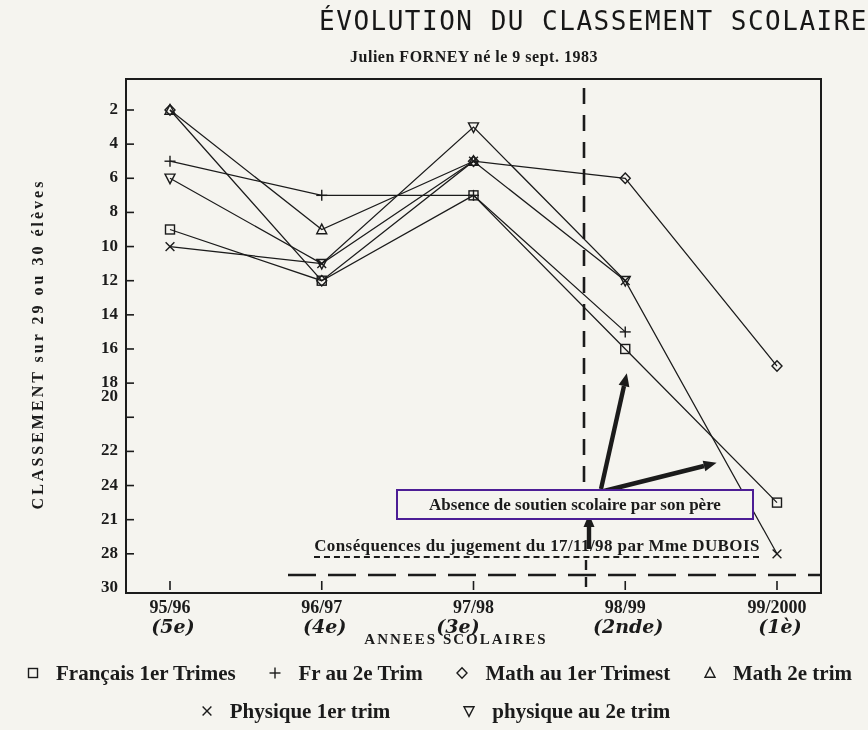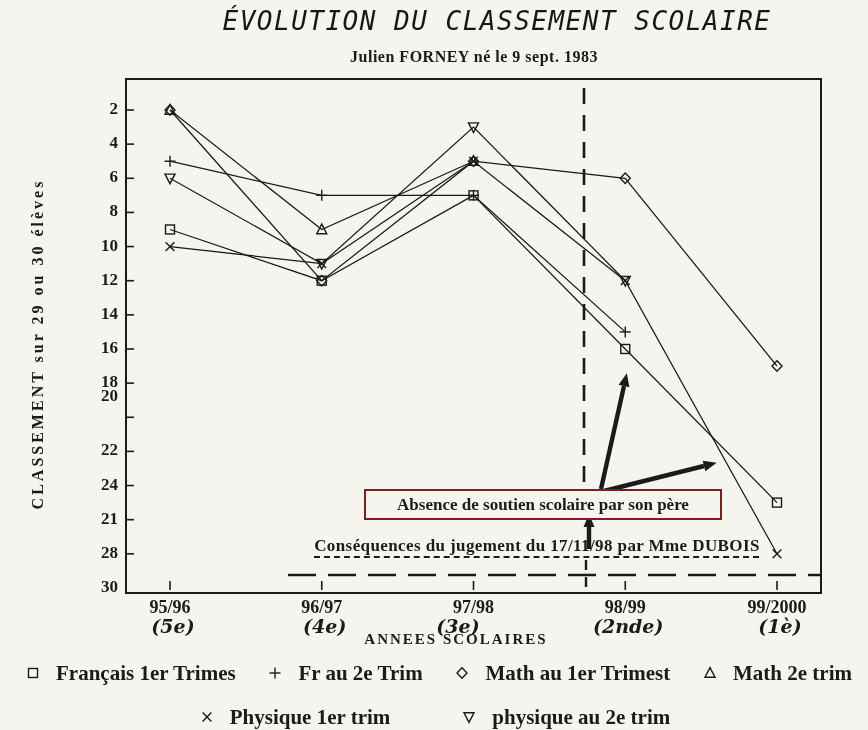--- a/index.html
+++ b/index.html
@@ -3,23 +3,23 @@
 <meta charset="utf-8">
 <style>
   html,body{margin:0;padding:0;}
   body{
     width:868px;height:730px;position:relative;overflow:hidden;
     background:#f5f4ef;color:#1b1b1b;
     font-family:"Liberation Serif", serif;
   }
   .abs{position:absolute;}
   #title{
-    left:126px;right:0;top:6px;text-align:center;
+    left:126px;right:0;top:6px;text-align:right;
     font-family:"DejaVu Sans Mono", monospace;
-    font-style:italic;font-size:26px;letter-spacing:1.5px;white-space:nowrap;
+    font-size:26px;letter-spacing:1.5px;white-space:nowrap;
     color:#171717;
   }
   #subtitle{
     left:80px;right:0;top:48px;text-align:center;
     font-weight:bold;font-size:16px;letter-spacing:0.5px;
   }
   #plot-frame{
     left:125px;top:78px;width:693px;height:512px;
     border:2px solid #1b1b1b;background:transparent;
   }
@@ -33,38 +33,38 @@
     font-weight:bold;font-size:15px;letter-spacing:2px;
   }
   .ylab{position:absolute;width:42px;text-align:right;left:76px;
     font-weight:bold;font-size:17px;font-family:"Liberation Serif",serif;}
   .xlab{position:absolute;width:90px;text-align:center;
     font-weight:bold;font-size:18px;font-family:"Liberation Serif",serif;}
   .xsub{position:absolute;width:110px;text-align:center;
     font-style:italic;font-size:19px;font-weight:bold;
     font-family:"DejaVu Serif",serif;}
   #annotation-box{
-    left:364px;top:489px;width:354px;height:27px;
-    border:2px solid #7f1d1d;background:#f5f4ef;
+    left:396px;top:489px;width:354px;height:27px;
+    border:2px solid #4c1d95;background:#f5f4ef;
     font-weight:bold;font-size:17px;text-align:center;line-height:27px;
     white-space:nowrap;
   }
   #event-note{
     left:287px;top:536px;width:500px;white-space:nowrap;
     font-weight:bold;font-size:17px;letter-spacing:0.4px;
     text-decoration:underline;
     text-decoration-style:dashed;
     text-decoration-thickness:2px;
     text-underline-offset:5px;
     text-align:center;
   }
   #legend{left:0;right:0;top:660px;}
   .legend-row{display:flex;align-items:center;}
   #legend-row-1{padding:0 16px 0 24px;justify-content:space-between;height:26px;}
-  #legend-row-2{justify-content:center;gap:70px;height:26px;margin-top:18px;}
+  #legend-row-2{justify-content:center;gap:70px;height:26px;margin-top:12px;}
   .legend-item{display:flex;align-items:center;gap:14px;
     font-weight:bold;font-size:21px;}
   .lm{width:18px;height:18px;flex:0 0 auto;}
   svg{display:block;}
   #plot-svg{position:absolute;left:0;top:0;}
 </style>
 </head>
 <body>
 
 <svg id="plot-svg" width="868" height="730">

